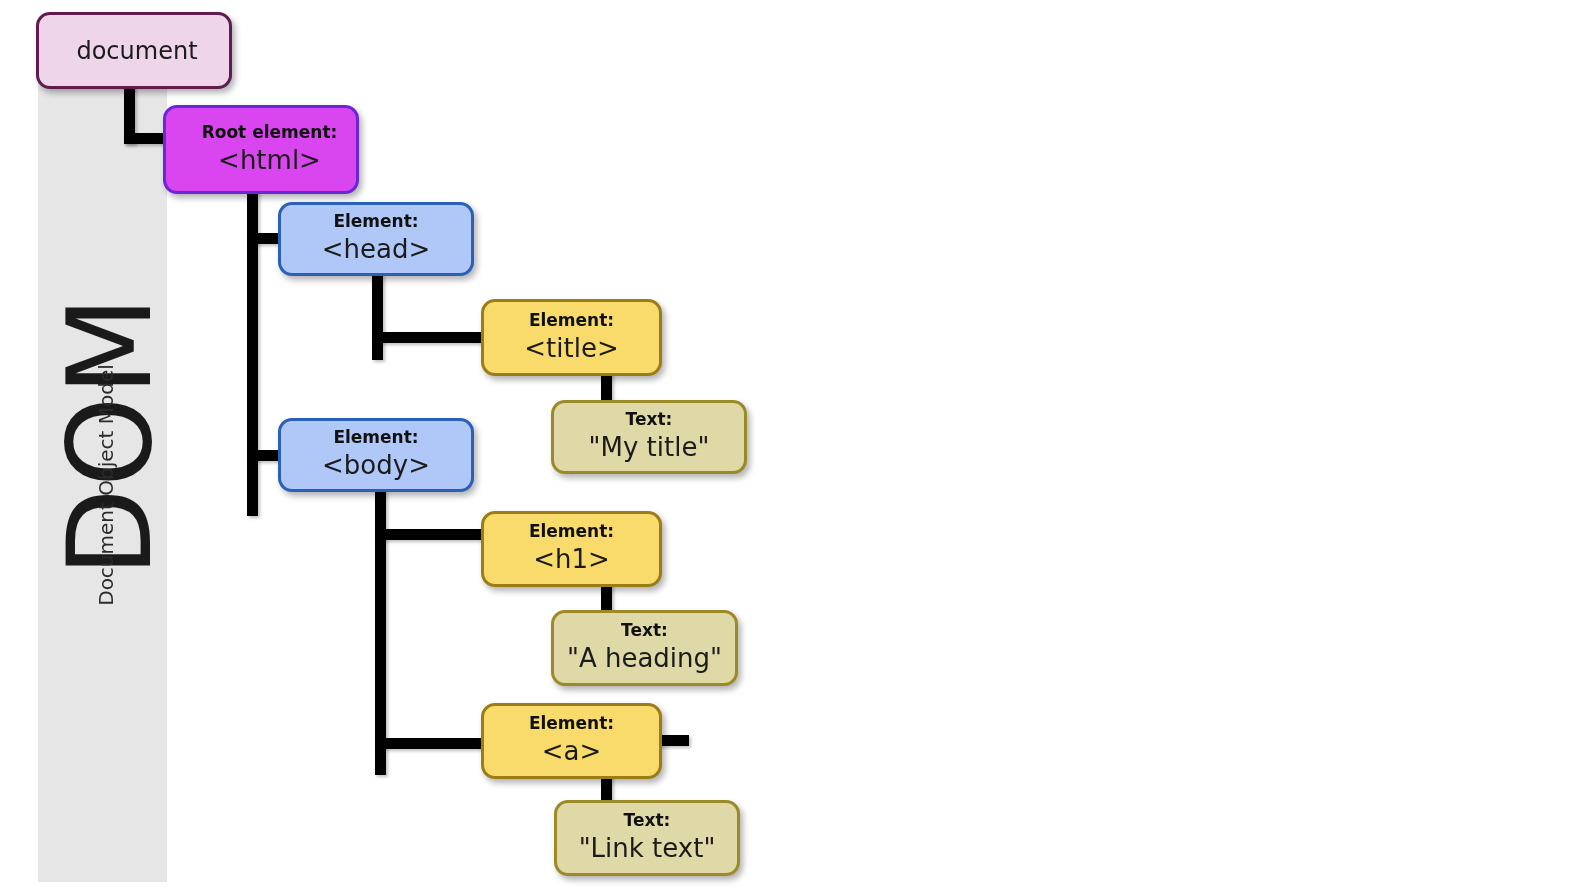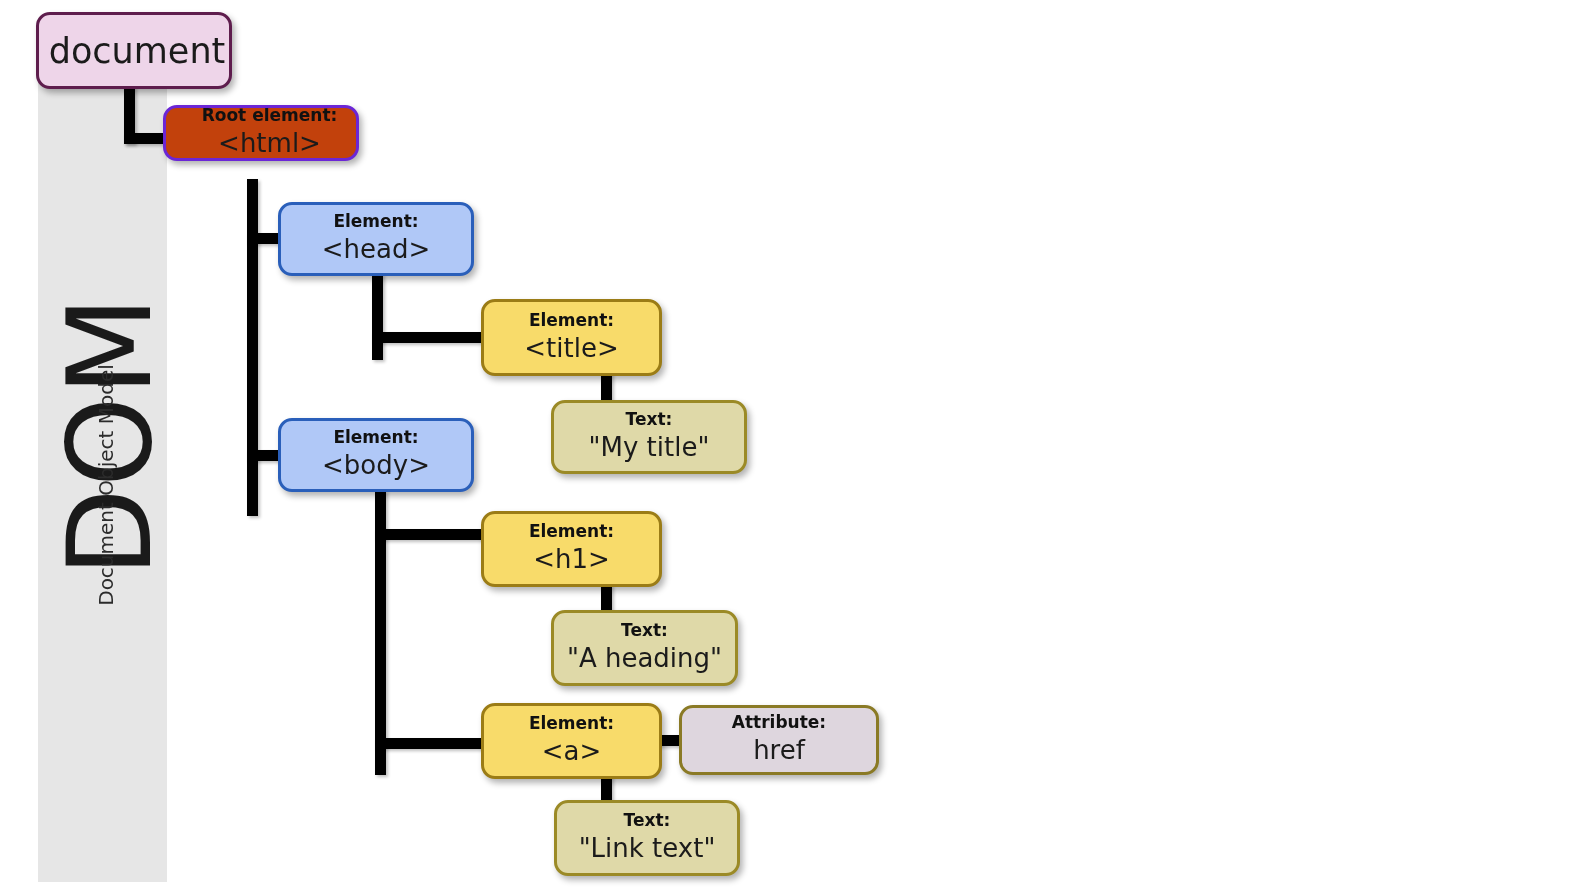--- a/index.html
+++ b/index.html
@@ -74,21 +74,21 @@
     font-weight:600;
     margin-bottom:1px;
     white-space:nowrap;
   }
   .node .val{
     font-size:26px;
     line-height:34px;
     color:#1b1b1b;
     white-space:nowrap;
   }
-  .node.single .val{font-size:35px;margin-left:6px;}
+  .node.single .val{font-size:24px;margin-left:6px;}
 
   
   .theme-document{background:#eed5e9;border-color:#5e1d4d;}
   .theme-root{background:#ddcdf7;border-color:#6b26d6;}
   .theme-element{background:#b0c8f7;border-color:#2a5fba;}
   .theme-tag{background:#f8db6a;border-color:#9b7c16;}
   .theme-text{background:#dfd9a8;border-color:#9b8a26;}
   .theme-attr{background:#ded6de;border-color:#8a7a25;}
 </style>
 </head>
@@ -122,21 +122,21 @@
   <div class="conn" style="left: 601px; top: 584px; width: 11px; height: 34px; background: rgb(0, 0, 0);"></div>
 
   <div class="conn" style="left: 655px; top: 735px; width: 34px; height: 11px; background: rgb(0, 0, 0);"></div>
 
   <div class="conn" style="left: 601px; top: 772px; width: 11px; height: 34px; background: rgb(0, 0, 0);"></div>
 
   <div class="node single theme-document" style="left: 36px; top: 12px; width: 196px; height: 77px; background: rgb(238, 213, 233); border-color: rgb(94, 29, 77);">
     <div class="val">document</div>
   </div>
 
-  <div class="node theme-root" style="left: 163px; top: 105px; width: 196px; height: 56px; background: #c2410c; border-color: rgb(107, 38, 214); padding-left: 17px;">
+  <div class="node theme-root" style="left: 163px; top: 105px; width: 196px; height: 89px; background: #d946ef; border-color: rgb(107, 38, 214); padding-left: 17px;">
     <div class="kind">Root element:</div>
     <div class="val">&lt;html&gt;</div>
   </div>
 
   <div class="node theme-element" style="left: 278px; top: 202px; width: 196px; height: 74px; background: rgb(176, 200, 247); border-color: rgb(42, 95, 186);">
     <div class="kind">Element:</div>
     <div class="val">&lt;head&gt;</div>
   </div>
 
   <div class="node theme-tag" style="left: 481px; top: 299px; width: 181px; height: 77px; background: rgb(248, 219, 106); border-color: rgb(155, 124, 22);">
@@ -162,23 +162,19 @@
   <div class="node theme-text" style="left: 551px; top: 610px; width: 187px; height: 76px; background: rgb(223, 217, 168); border-color: rgb(155, 138, 38);">
     <div class="kind">Text:</div>
     <div class="val">"A heading"</div>
   </div>
 
   <div class="node theme-tag" style="left: 481px; top: 703px; width: 181px; height: 76px; background: rgb(248, 219, 106); border-color: rgb(155, 124, 22);">
     <div class="kind">Element:</div>
     <div class="val">&lt;a&gt;</div>
   </div>
 
-  <div class="node theme-attr" style="left: 679px; top: 705px; width: 200px; height: 70px; background: rgb(222, 214, 222); border-color: rgb(138, 122, 37);">
-    <div class="kind">Attribute:</div>
-    <div class="val">href</div>
-  </div>
 
   <div class="node theme-text" style="left: 554px; top: 800px; width: 186px; height: 76px; background: rgb(223, 217, 168); border-color: rgb(155, 138, 38);">
     <div class="kind">Text:</div>
     <div class="val">"Link text"</div>
   </div>
 
 </div>
 
 </body></html>

